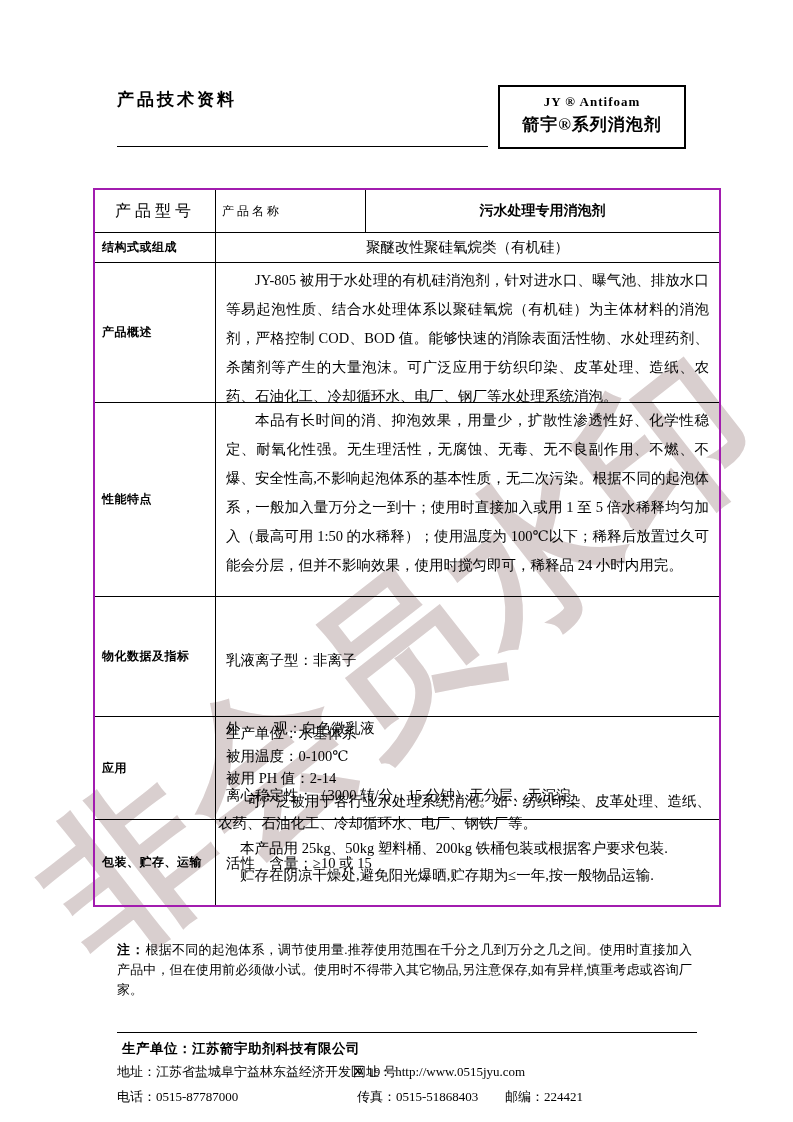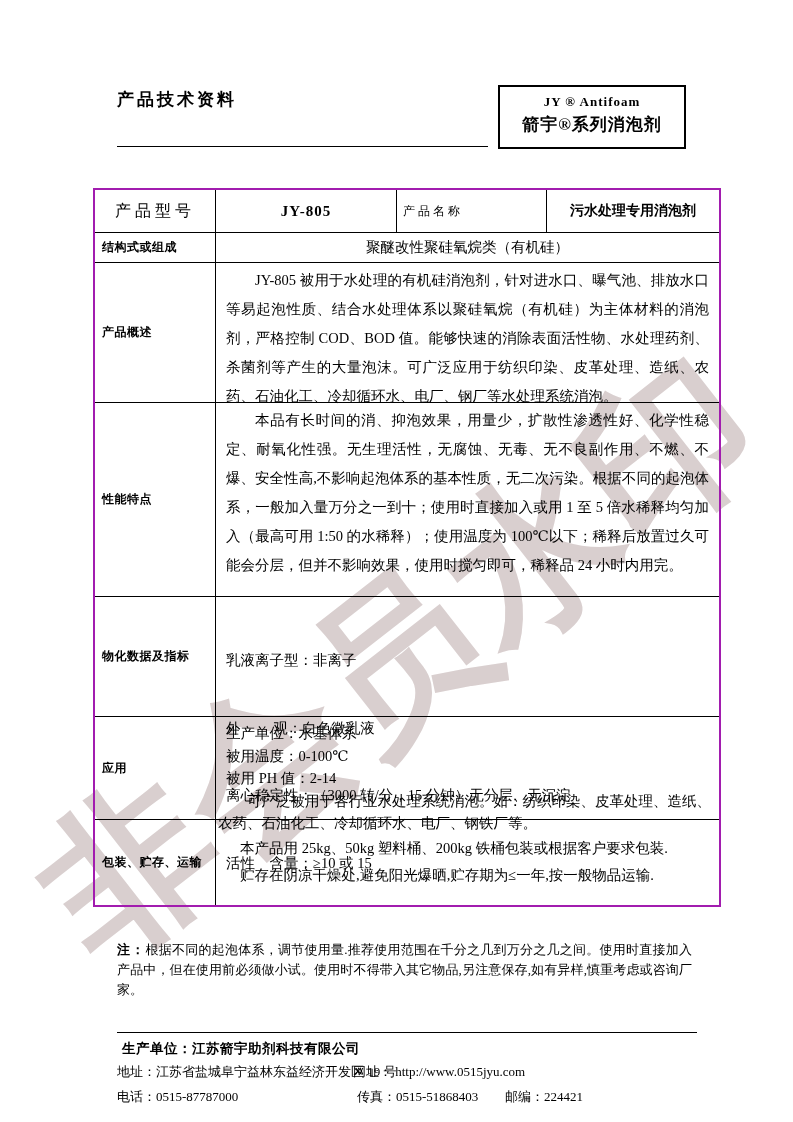--- a/index.html
+++ b/index.html
@@ -76,21 +76,20 @@
     <div class="title-underline"></div>
     <div class="brand-box">
       <div class="brand-line1">JY ® Antifoam</div>
       <div class="brand-line2">箭宇®系列消泡剂</div>
     </div>
 
     <div class="tbl">
 
       <div class="trow r1">
         <div class="cell c1">产品型号</div>
-        <div class="cell c2">JY-805</div>
         <div class="cell c3">产品名称</div>
         <div class="cell c4">污水处理专用消泡剂</div>
       </div>
 
       <div class="trow r2">
         <div class="lcell">结构式或组成</div>
         <div class="ccell">聚醚改性聚硅氧烷类（有机硅）</div>
       </div>
 
       <div class="trow r3">

